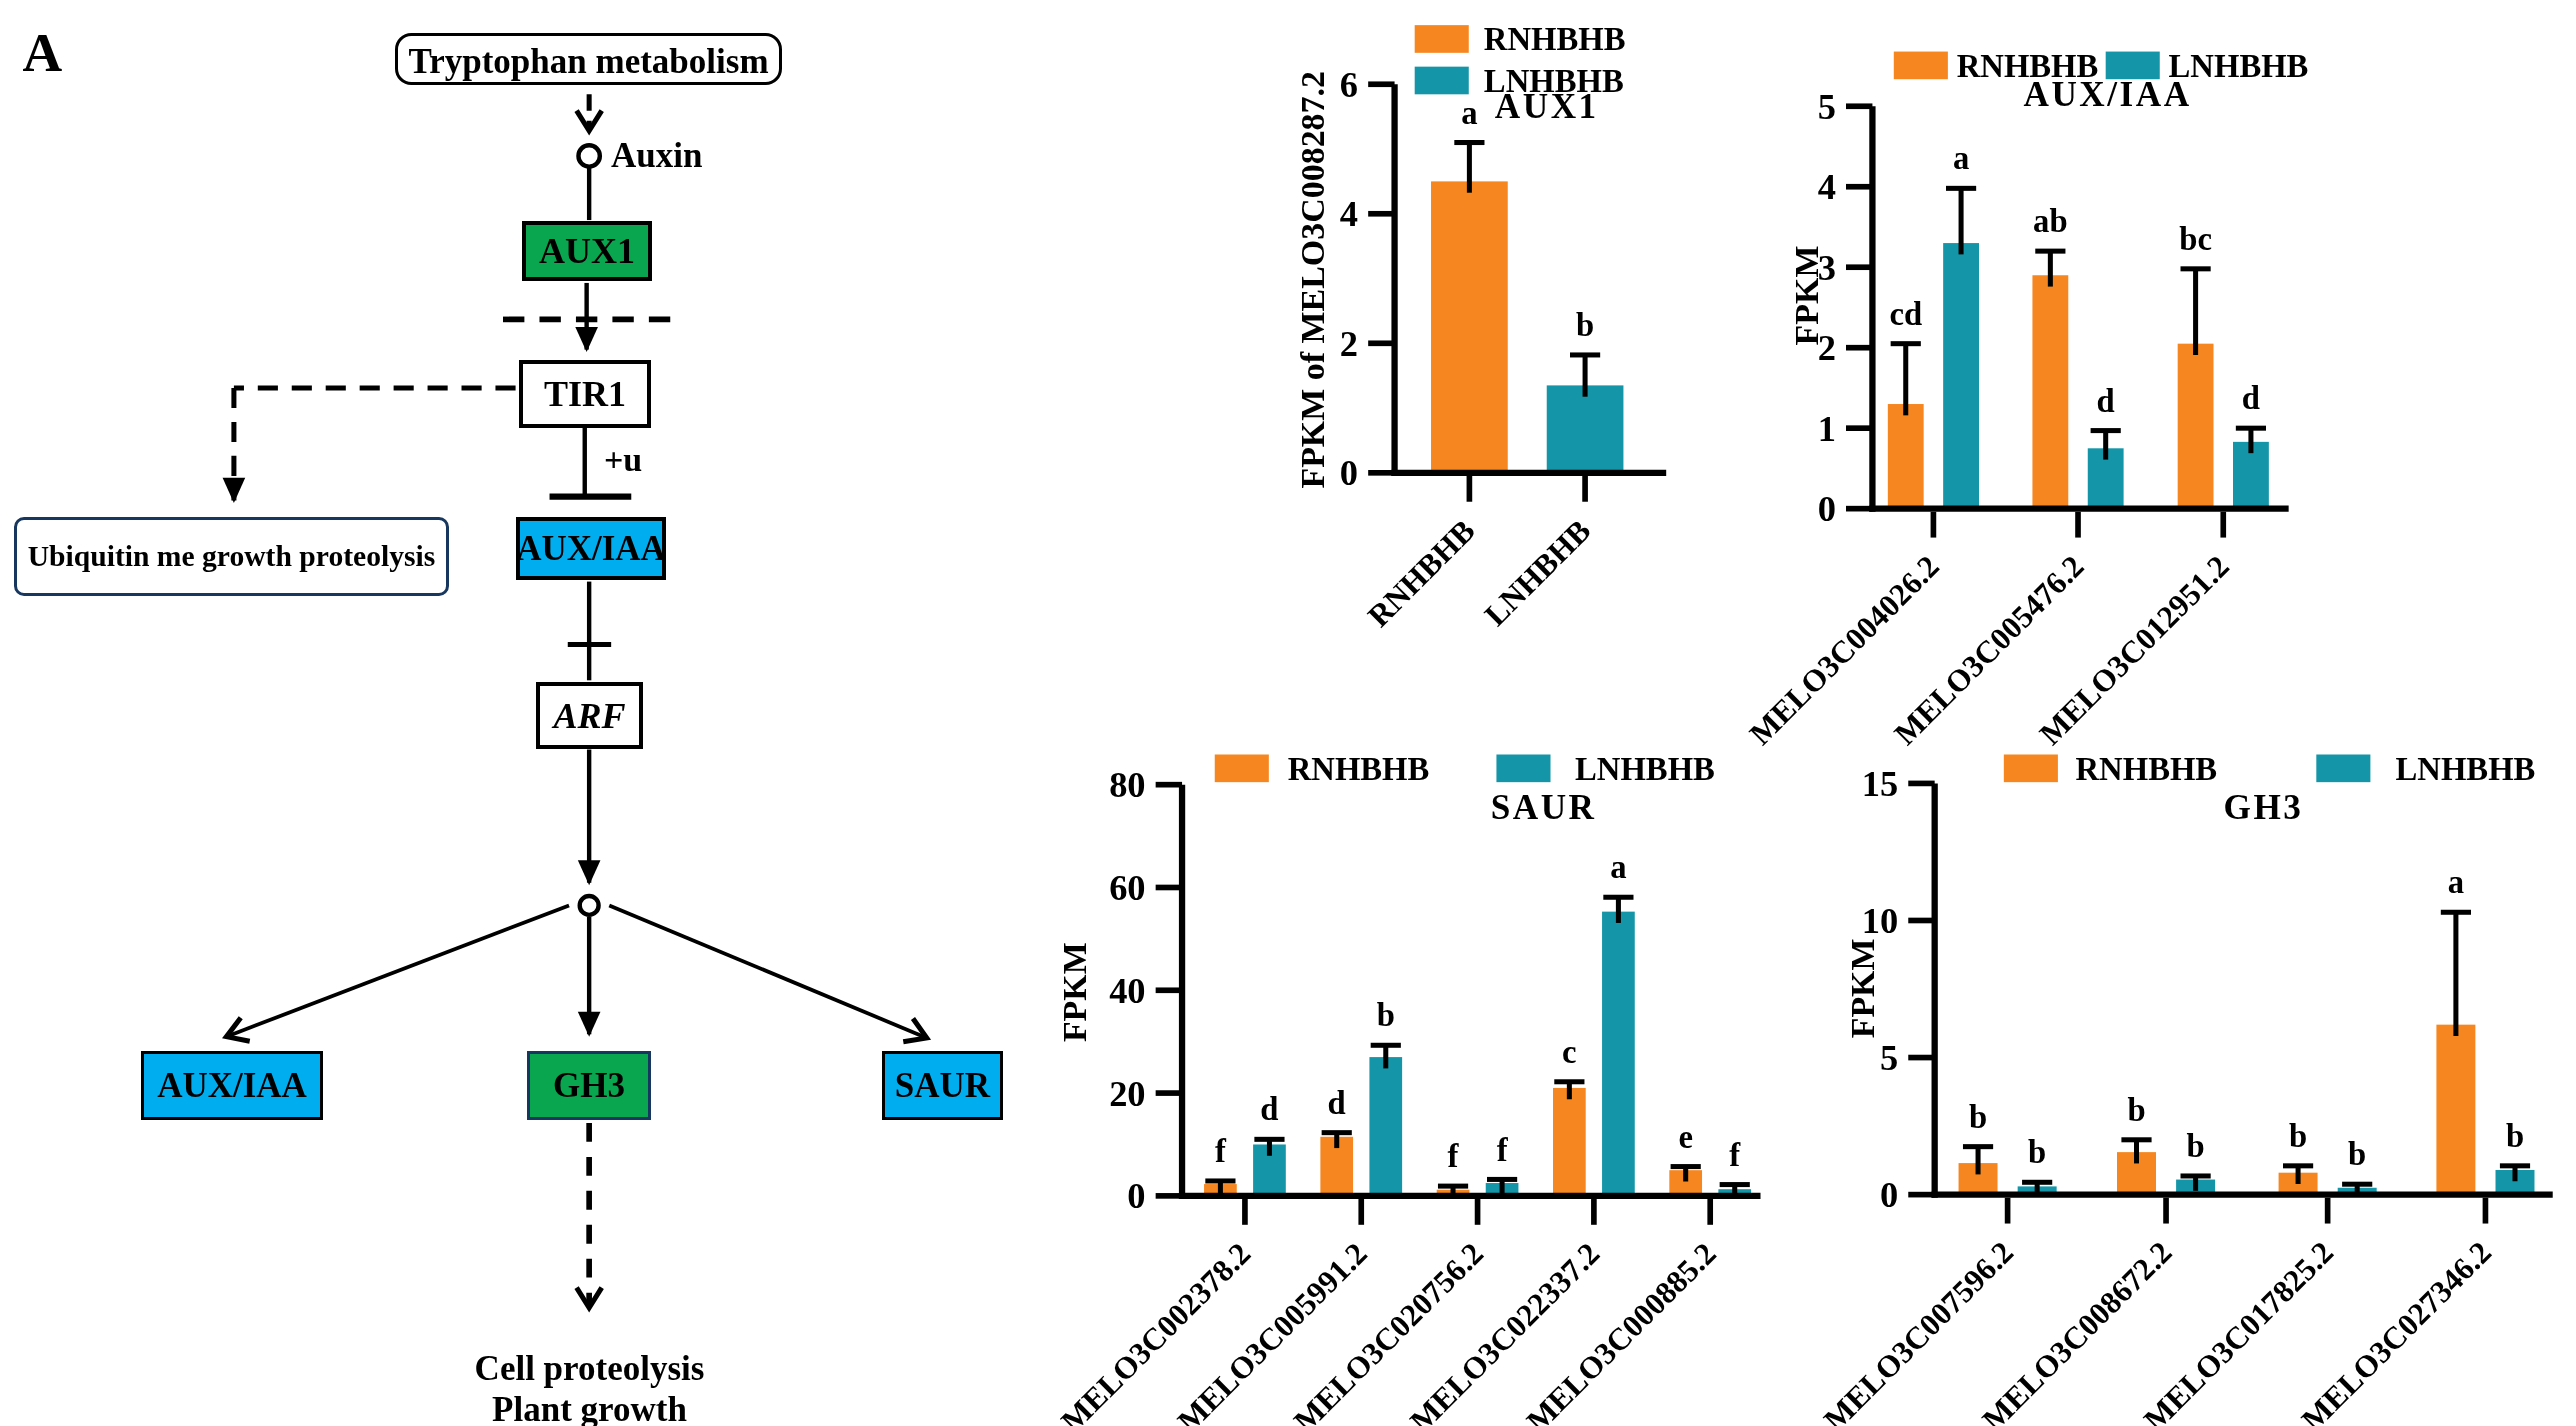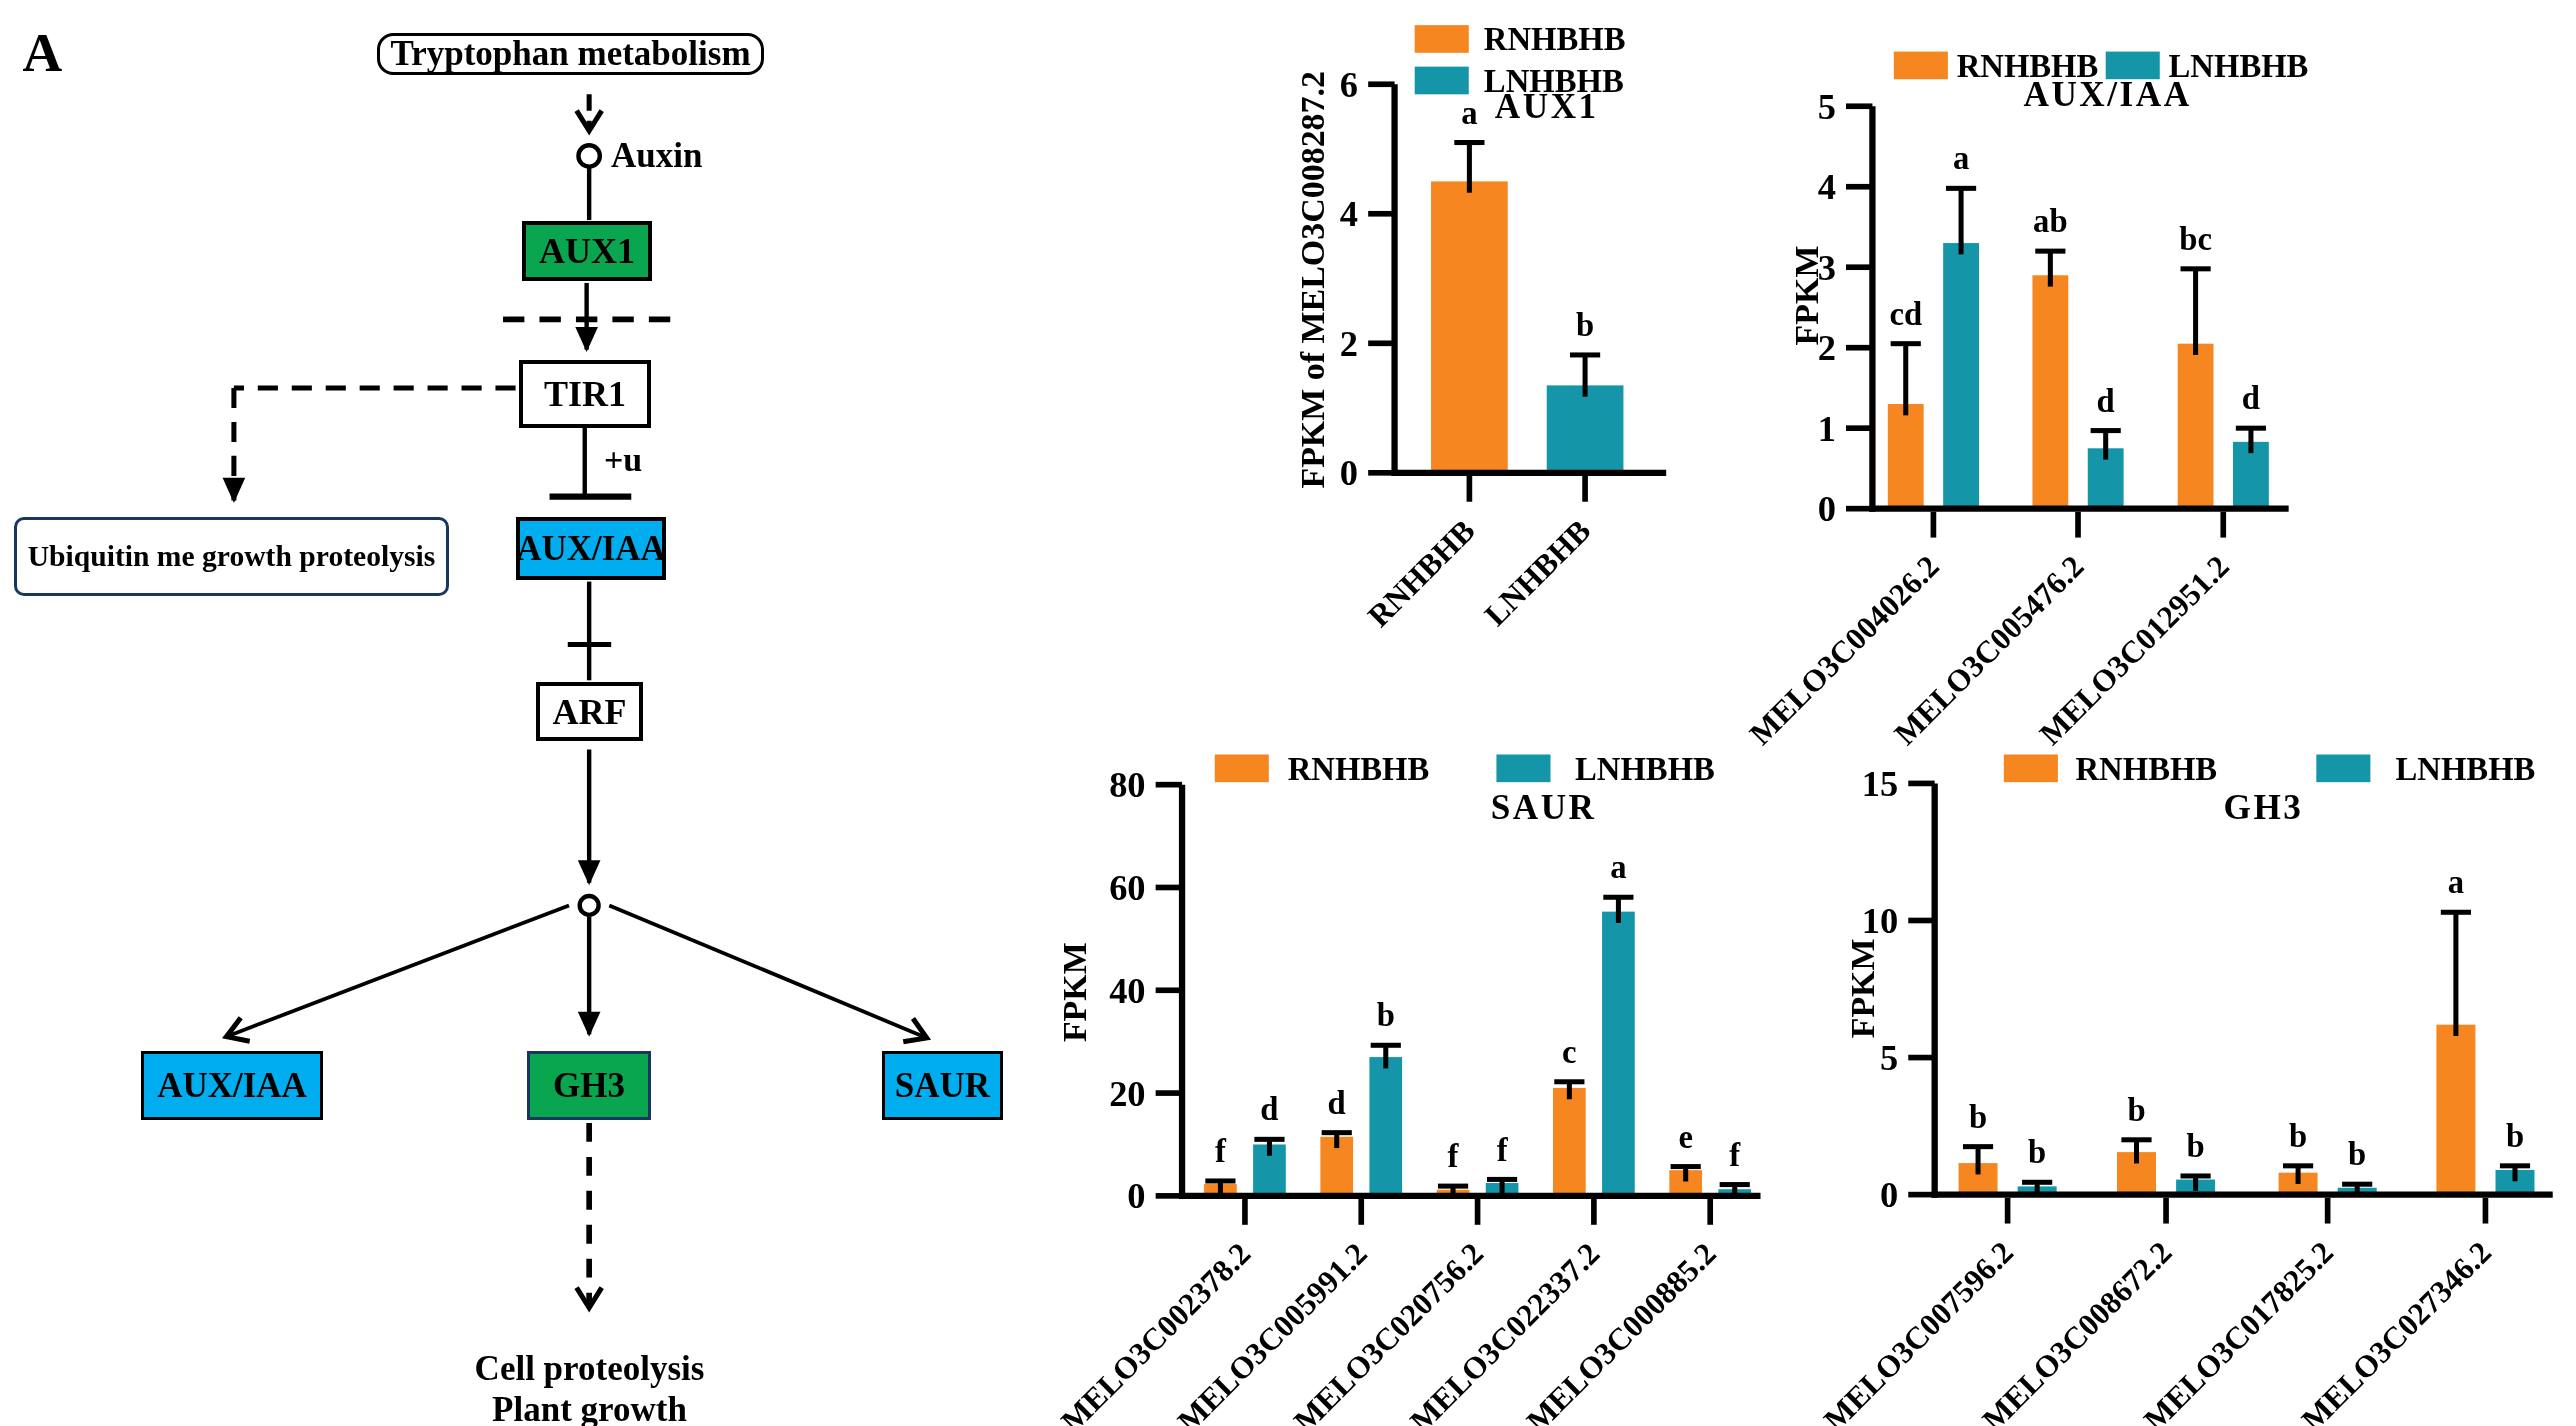--- a/index.html
+++ b/index.html
@@ -45,21 +45,21 @@
   <line x1="937" y1="1192" x2="937" y2="1404" stroke="#000" stroke-width="7" marker-end="url(#mt)"></line>
   <circle cx="937" cy="1440" r="15" fill="#fff" stroke="#000" stroke-width="7"></circle>
 
   <line x1="937" y1="1458" x2="937" y2="1645" stroke="#000" stroke-width="7" marker-end="url(#mt)"></line>
   <line x1="905" y1="1440" x2="362" y2="1648" stroke="#000" stroke-width="6" marker-end="url(#mv)"></line>
   <line x1="969" y1="1440" x2="1472" y2="1650" stroke="#000" stroke-width="6" marker-end="url(#mv)"></line>
 
   <line x1="937" y1="1786" x2="937" y2="2078" stroke="#000" stroke-width="9" stroke-dasharray="30 24" marker-end="url(#mv)"></line>
 </svg>
 
-<div class="node" style="left:377px;top:33px;width:387px;height:42px;border:3.8px solid #000;border-radius:16.3px;font-size:35px;">
+<div class="node" style="left:395px;top:33px;width:387px;height:52px;border:3.8px solid #000;border-radius:16.3px;font-size:35px;align-items:flex-end;">
   <span>Tryptophan metabolism</span>
 </div>
 
 <div class="lbl" style="left:611px;top:136px;font-size:35px;">Auxin</div>
 
 <div class="node" style="left:522px;top:221px;width:130px;height:60px;border:4.4px solid #000;background:#0AA64F;font-size:36px;">
   <span>AUX1</span>
 </div>
 
 <div class="node" style="left:519px;top:360px;width:132px;height:68px;border:4.4px solid #000;font-size:36px;">
@@ -69,21 +69,21 @@
 <div class="lbl" style="left:604px;top:441px;font-size:34px;">+u</div>
 
 <div class="node" style="left:14px;top:517px;width:435px;height:79px;border:3.8px solid #17375E;border-radius:10px;font-size:29.6px;">
   <span>Ubiquitin me growth proteolysis</span>
 </div>
 
 <div class="node" style="left:516px;top:517px;width:150px;height:63px;border:4.4px solid #000;background:#00AEEF;font-size:35px;">
   <span>AUX/IAA</span>
 </div>
 
-<div class="node" style="left:536px;top:682px;width:107px;height:59px;border:4.4px solid #000;font-size:36px;">
+<div class="node" style="left:536px;top:682px;width:107px;height:67px;border:4.4px solid #000;font-size:36px;font-style:italic;">
   <span>ARF</span>
 </div>
 
 <div class="node" style="left:141px;top:1051px;width:182px;height:69px;border:3.8px solid #000;background:#00AEEF;font-size:35px;">
   <span>AUX/IAA</span>
 </div>
 
 <div class="node" style="left:527px;top:1051px;width:124px;height:69px;border:3.8px solid #17375E;background:#0AA64F;font-size:35px;">
   <span>GH3</span>
 </div>

